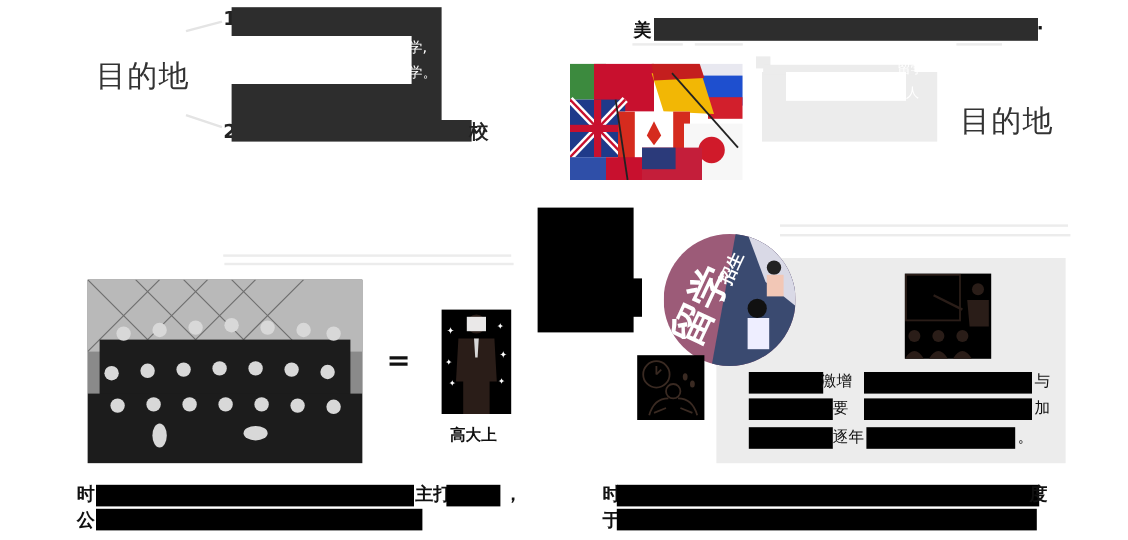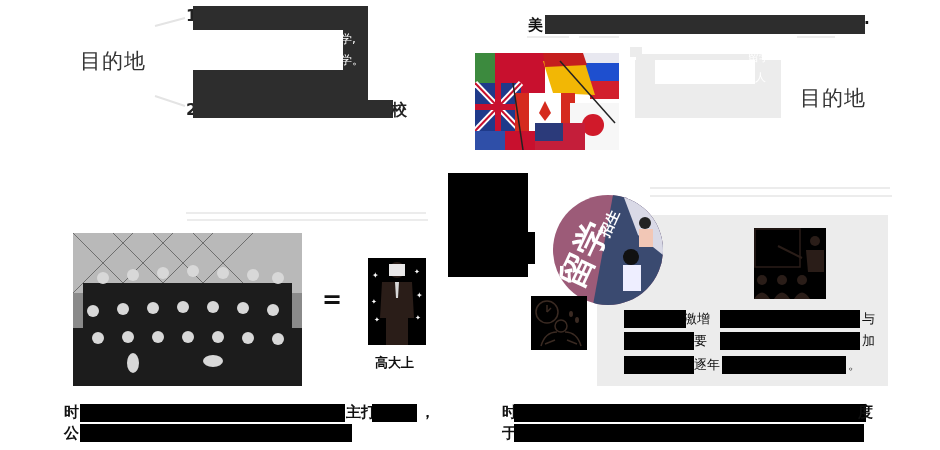--- a/index.html
+++ b/index.html
@@ -1,19 +1,19 @@
 <!DOCTYPE html>
 <html><head>
 <meta charset="utf-8">
 <style>
   * { margin:0; padding:0; box-sizing:border-box; }
   body { width:940px; height:450px; background:#ffffff; position:relative; overflow:hidden;
          font-family:"DejaVu Sans","Liberation Sans",sans-serif; color:#111; }
   .abs { position:absolute; }
-  .dest-label { font-size:21px; color:#333; letter-spacing:1px; }
+  .dest-label { font-size:25px; color:#333; letter-spacing:1px; }
   .line-h { position:absolute; height:2px; background:#ececec; }
   .redact-dark { background:#2d2d2d; }
   .redact-black { background:#000; }
   .redact-light { background:#ececec; }
   .bold-txt { font-weight:bold; font-size:15px; color:#111; }
   .item-num { font-weight:bold; font-size:16px; color:#222; }
   .small-white { color:#fff; font-size:12px; }
   .circle-photo { border-radius:50%; overflow:hidden; }
   .gray-panel { background:#ececec; }
   .panel-text { font-size:13px; line-height:22px; color:#111; }

